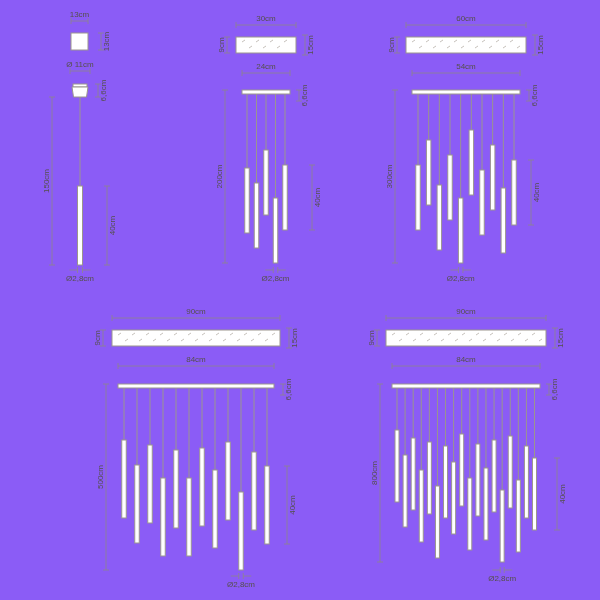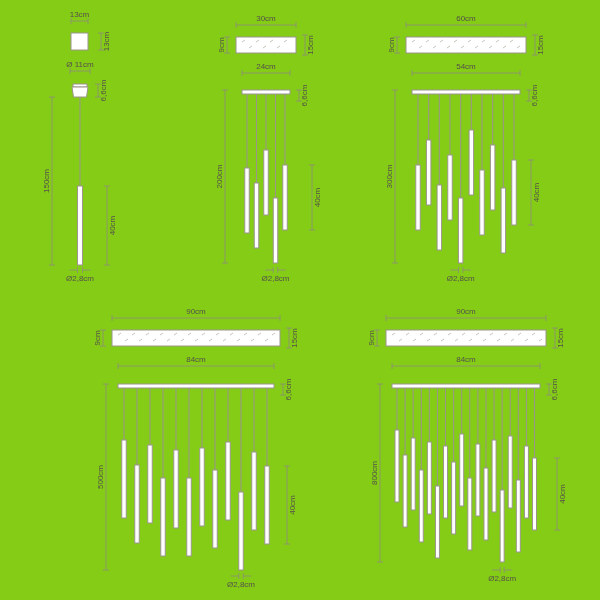--- a/index.html
+++ b/index.html
@@ -1,16 +1,16 @@
 <!DOCTYPE html>
 <html><head>
 <meta charset="utf-8">
 <style>
   html,body{margin:0;padding:0;background:#ffffff;}
-  .sheet{position:relative;width:600px;height:600px;background:#84cc16;overflow:hidden;}
+  .sheet{position:relative;width:600px;height:600px;background:#8b5cf6;overflow:hidden;}
   svg text{font-family:"Liberation Sans","DejaVu Sans",sans-serif;font-size:8px;fill:#55504b;}
   .obj{fill:#ffffff;stroke:#9b958e;stroke-width:1;}
   .objline{stroke:#9b958e;stroke-width:1;fill:none;}
   .dim{stroke:#8f8a84;stroke-width:0.75;fill:none;}
   .dash{stroke:#b7b1aa;stroke-width:0.8;fill:none;}
 </style>
 </head>
 <body>
 
 <div class="sheet">

